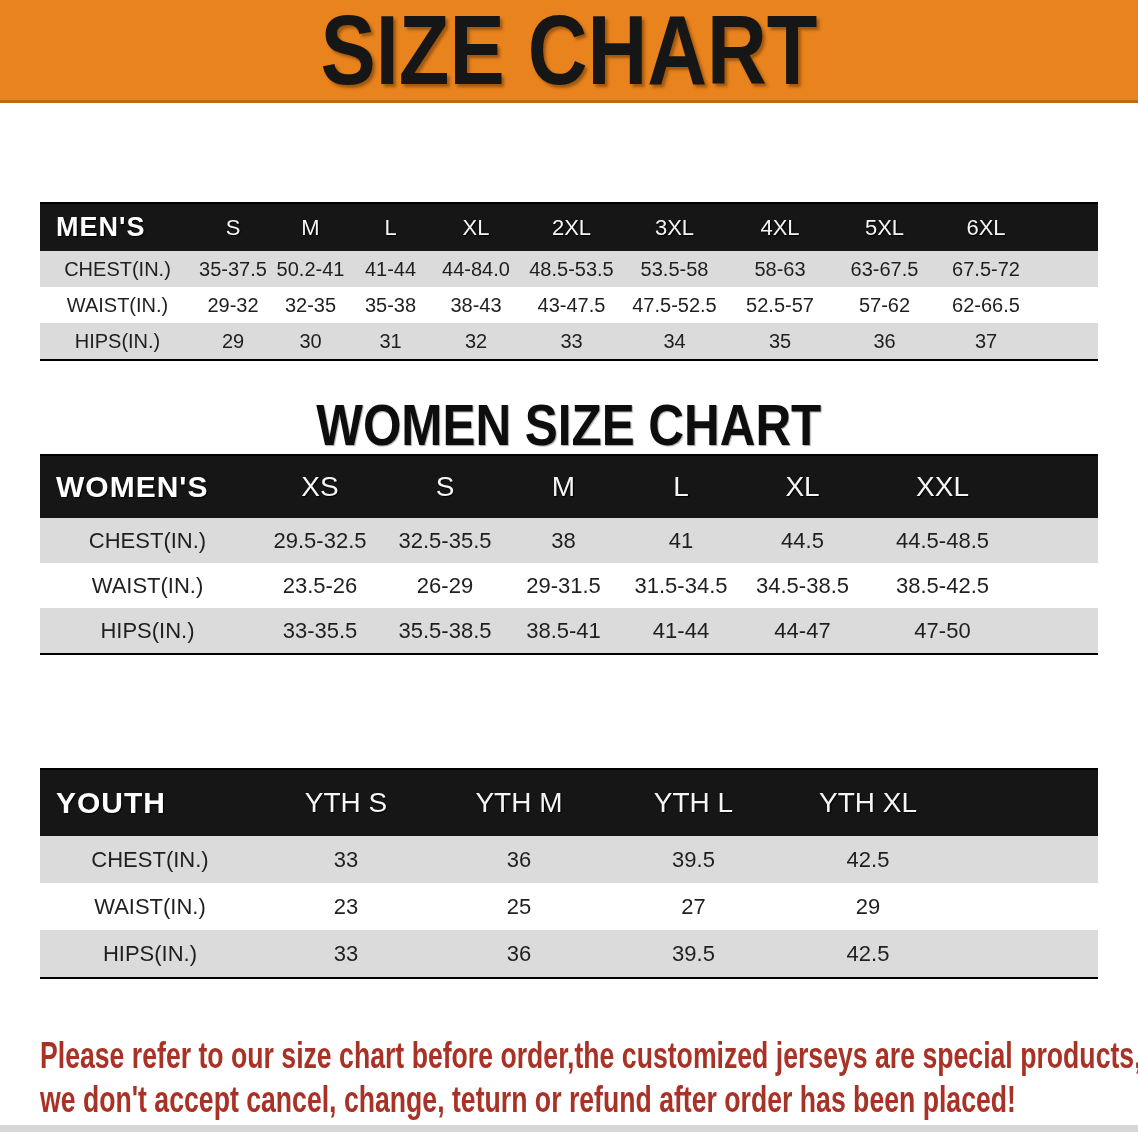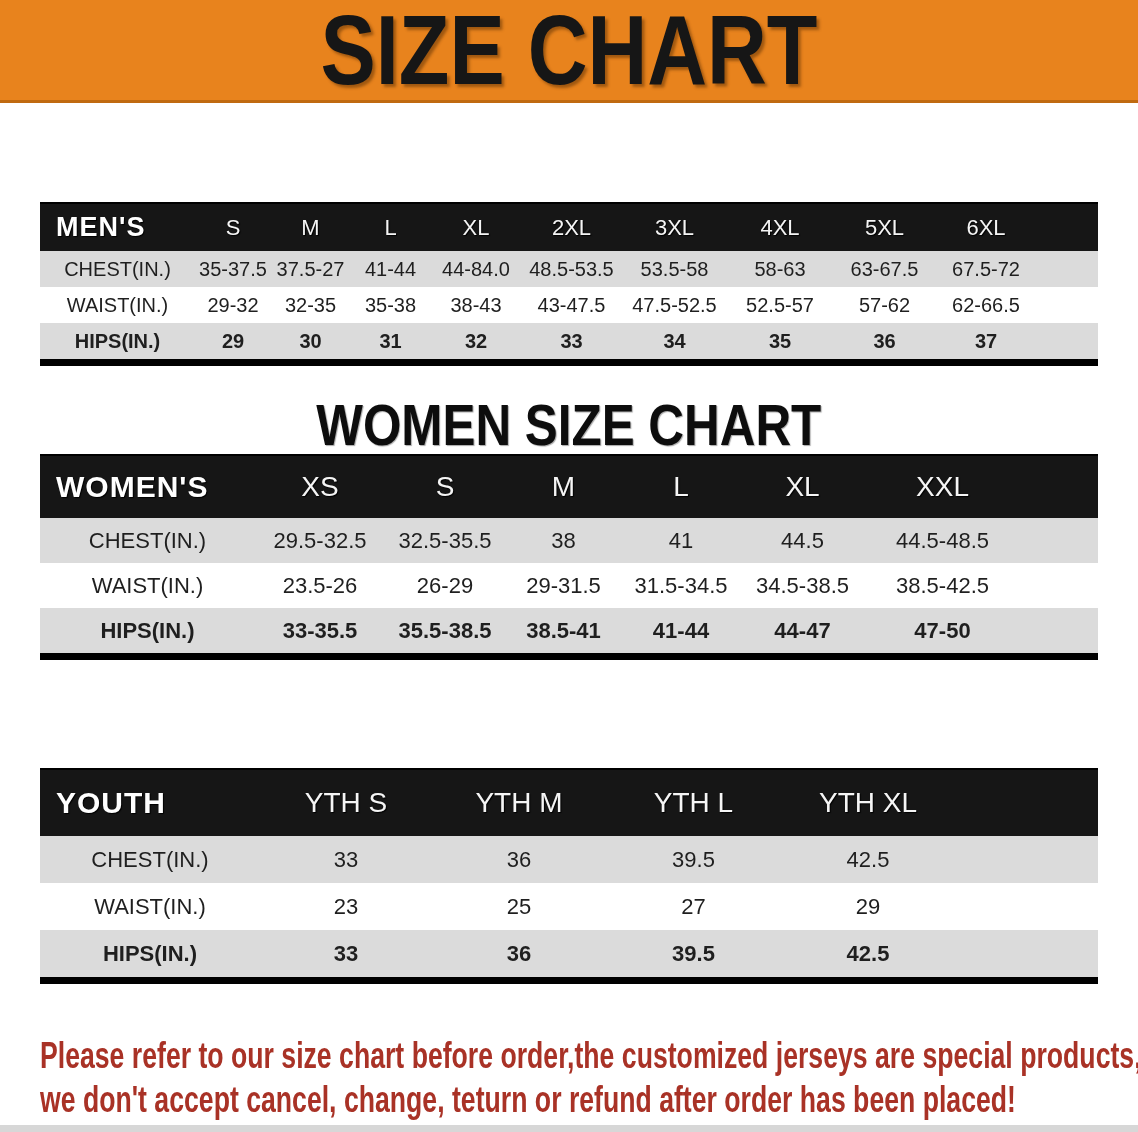--- a/index.html
+++ b/index.html
@@ -45,21 +45,21 @@
     text-shadow:1px 1px 1px #000;
   }
   th.hlabel{
     text-align:left;padding-left:16px;font-weight:bold;letter-spacing:1px;color:#ffffff;
   }
   tbody td{
     text-align:center;color:#1f1f1f;
   }
   tbody tr:nth-child(odd){background:#DBDBDB;}
   tbody tr:nth-child(even){background:#ffffff;}
-  tbody tr:last-child td{border-bottom:7px solid #000000;font-weight:bold;}
+  tbody tr:last-child td{border-bottom:2px solid #000000;}
   thead th{border-top:2px solid #000;}
 
   #men-table{top:202px;}
   #men-table thead th{height:45px;font-size:22px;}
   #men-table th.hlabel{font-size:27px;}
   #men-table tbody td{height:34px;font-size:20px;}
 
   #women-table{top:454px;}
   #women-table thead th{height:60px;font-size:28px;}
   #women-table th.hlabel{font-size:30px;}
@@ -120,21 +120,21 @@
           <th>4XL</th>
           <th>5XL</th>
           <th>6XL</th>
           <th></th>
         </tr>
       </thead>
     <tbody>
         <tr>
           <td>CHEST(IN.)</td>
           <td>35-37.5</td>
-          <td>37.5-27</td>
+          <td>50.2-41</td>
           <td>41-44</td>
           <td>44-84.0</td>
           <td>48.5-53.5</td>
           <td>53.5-58</td>
           <td>58-63</td>
           <td>63-67.5</td>
           <td>67.5-72</td>
           <td></td>
         </tr>
         <tr>

